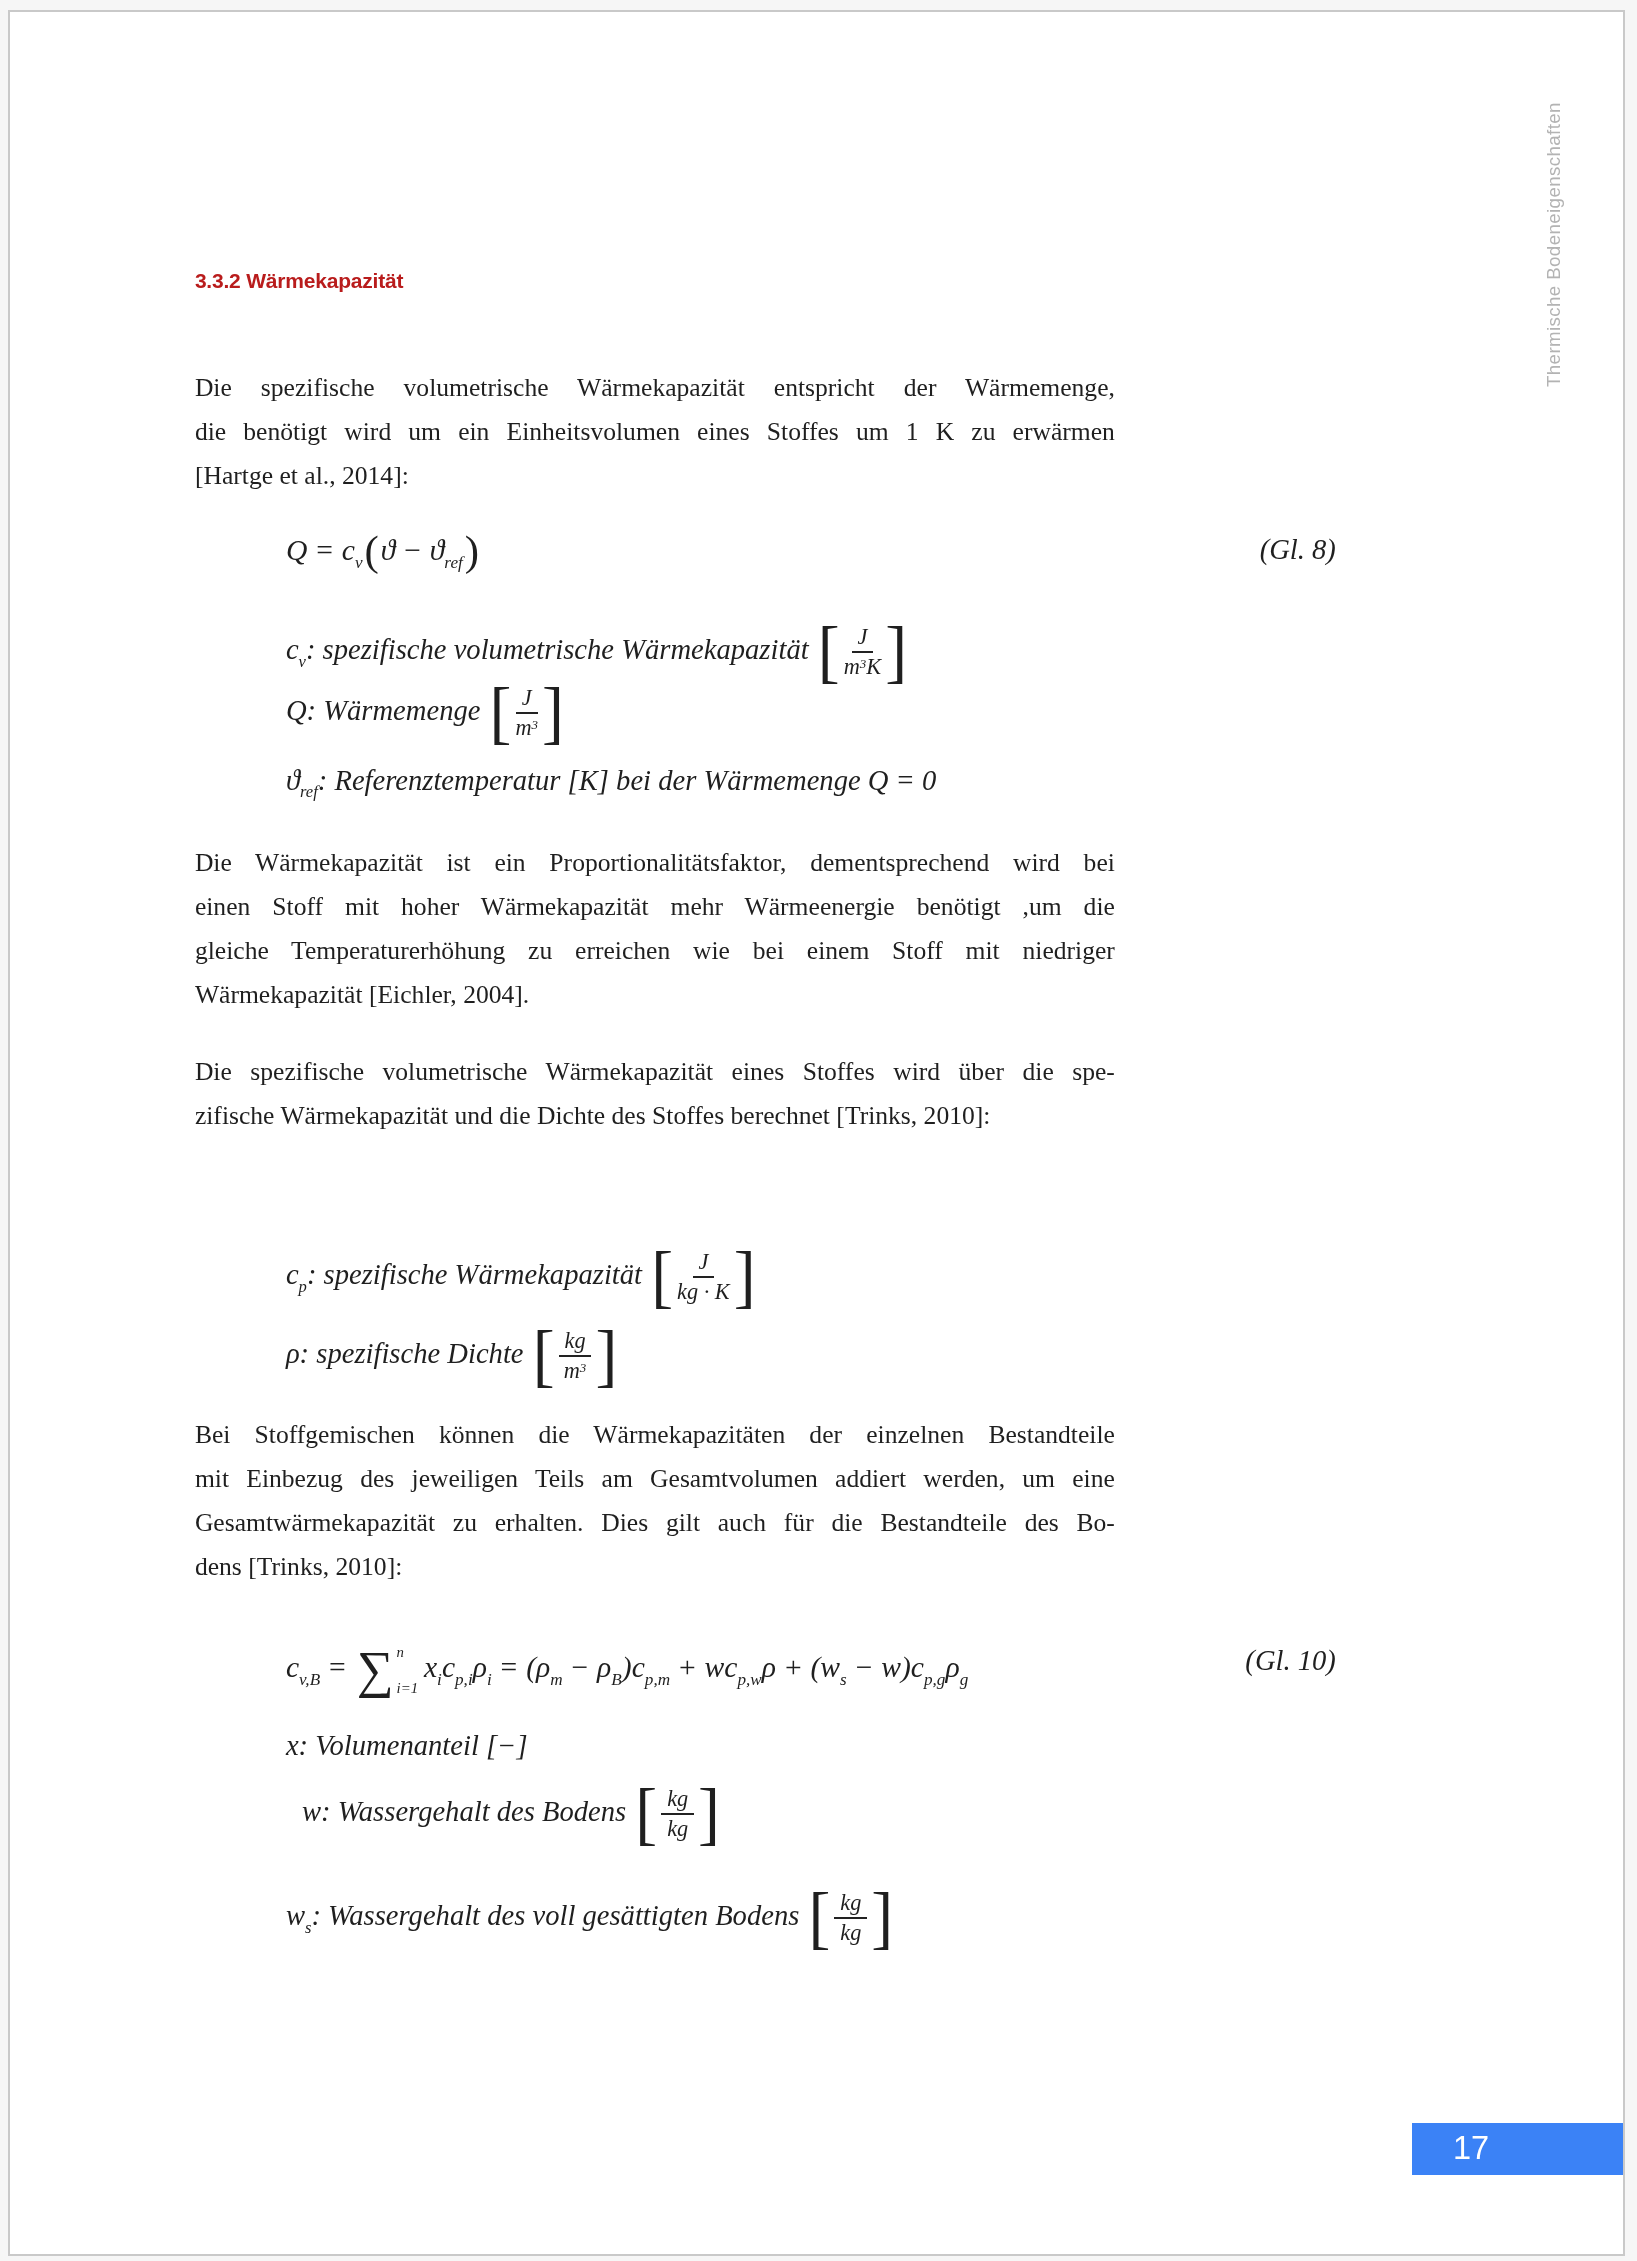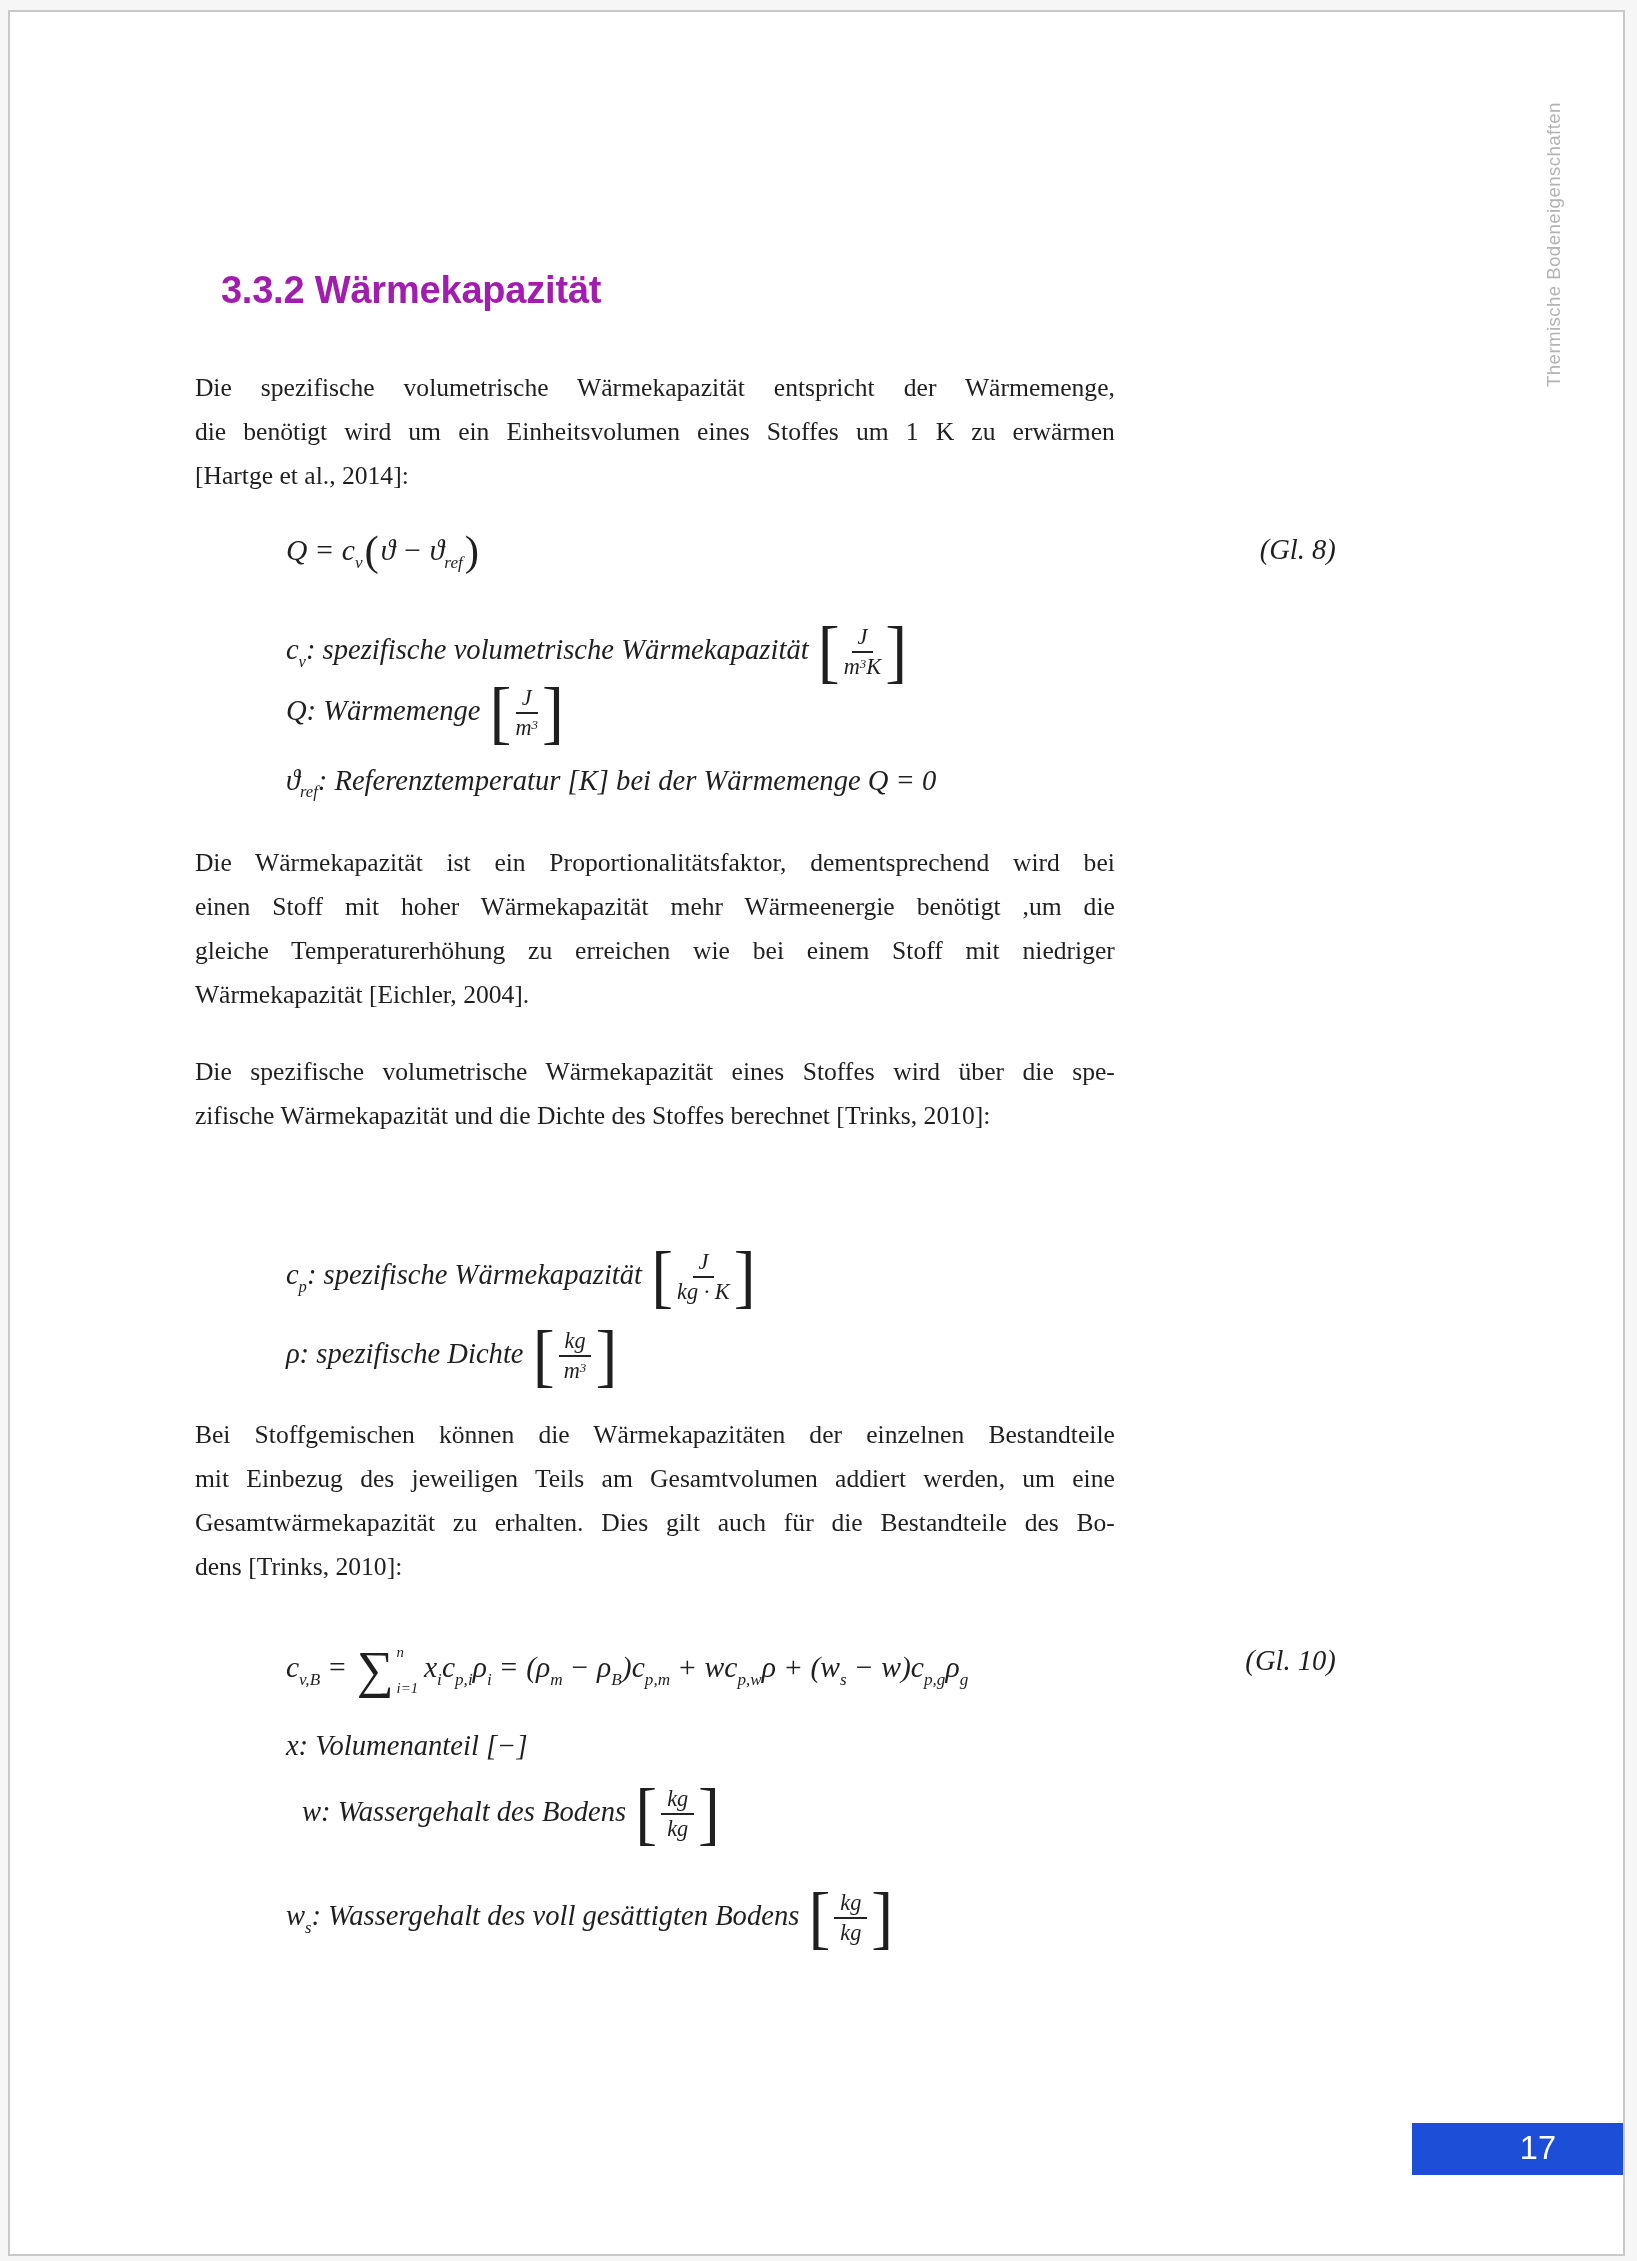--- a/index.html
+++ b/index.html
@@ -21,23 +21,22 @@
   .vertical-label {
     position:absolute; left:1533px; top:79px; height:296px;
     writing-mode:vertical-rl; transform:rotate(180deg);
     font-family:"Liberation Sans", sans-serif;
     font-size:18.7px; color:#b3b3b3; letter-spacing:0.4px;
     white-space:nowrap;
   }
   .heading {
     position:absolute; left:185px; top:257px;
     font-family:"Liberation Sans", sans-serif;
-    font-size:38px; font-weight:700; color:#a21caf;
+    font-size:21px; font-weight:700; color:#b91c1c;
     letter-spacing:-0.2px;
-    margin-left:26px;
   }
   .para {
     position:absolute; left:185px; width:920px;
     font-size:25.6px; line-height:44px; color:#1f1f1f;
   }
   .tline { text-align:justify; text-align-last:justify; }
   .tline-last { text-align-last:left; }
   #p1 { top:354px; }
   #p2a { top:829px; }
   #p2b { top:1038px; }
@@ -192,18 +191,18 @@
           <span class="den"><span class="it">kg</span></span>
         </span><span class="brk">]</span></span>
   </div>
   <div class="defrow" id="def-ws">
     <span><span class="it">w</span><sub>s</sub><span class="it">: Wassergehalt des voll gesättigten Bodens </span><span class="brk">[</span><span class="frac">
           <span class="num"><span class="it">kg</span></span>
           <span class="den"><span class="it">kg</span></span>
         </span><span class="brk">]</span></span>
   </div>
 
-  <div class="badge" style="background: #1d4ed8; justify-content: center;">
+  <div class="badge" style="background: #3b82f6;">
     <span>17</span>
   </div>
 
 </div>
 
 
 </body></html>

